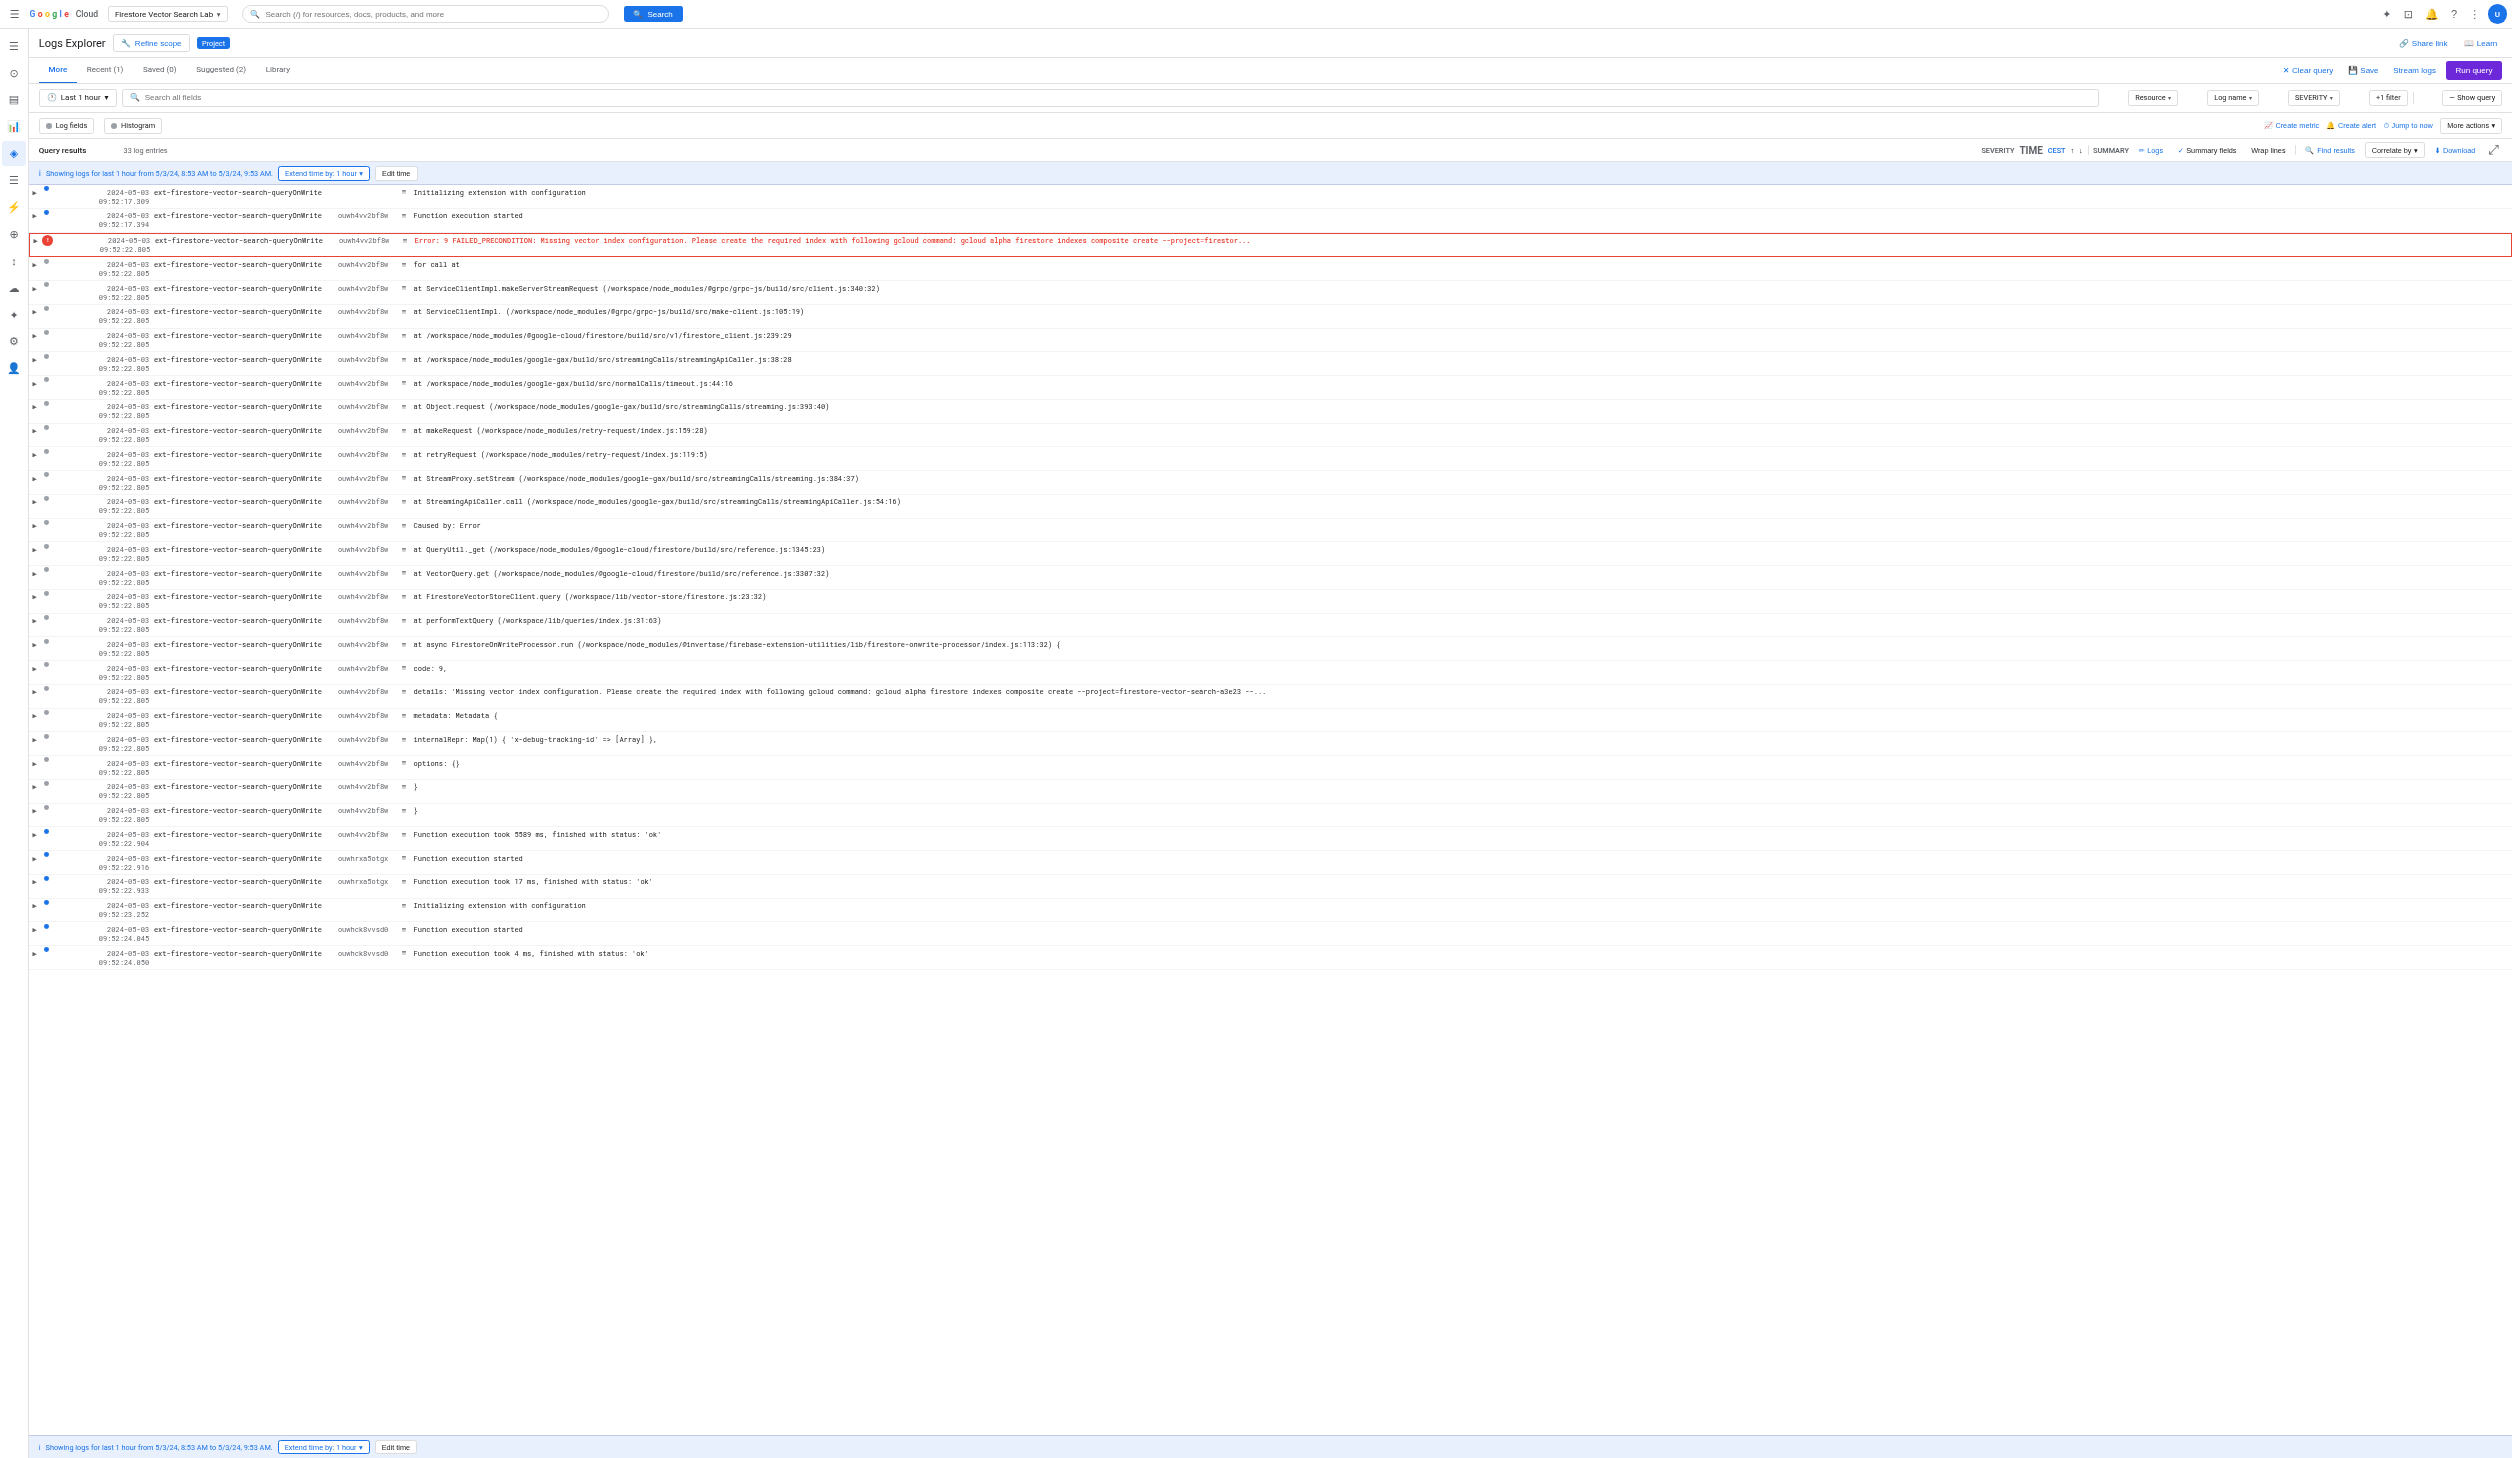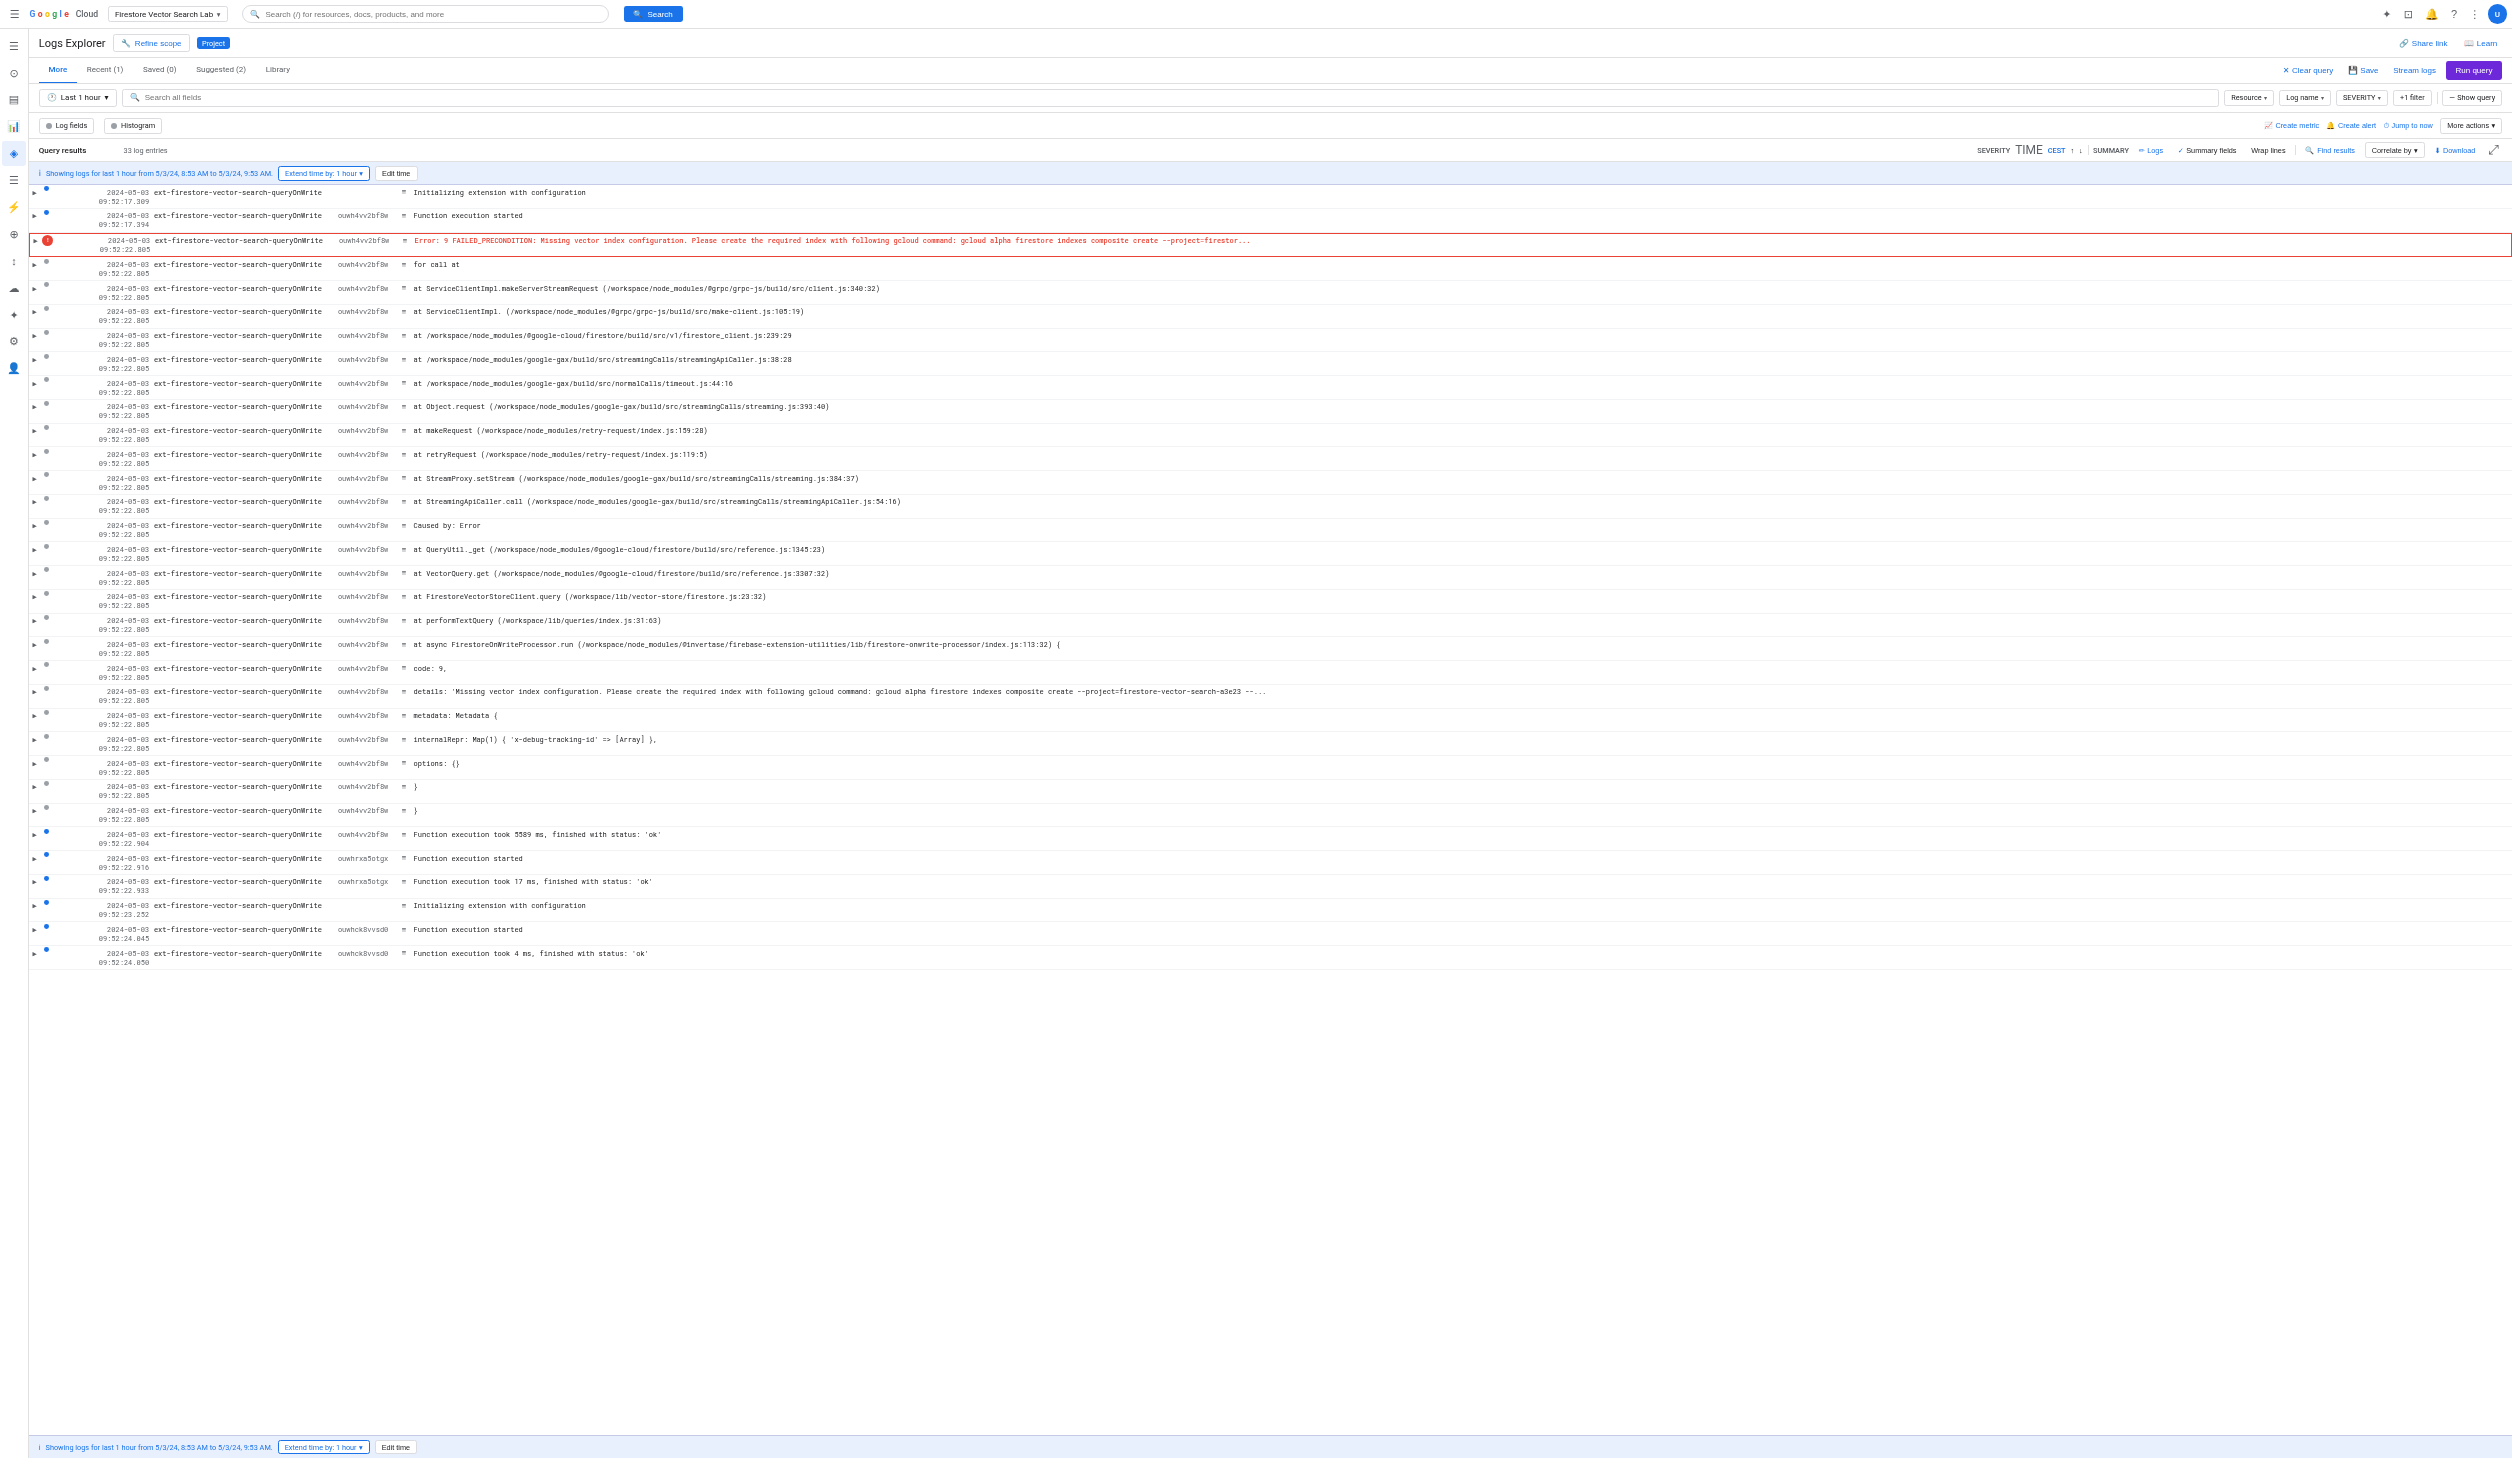--- a/index.html
+++ b/index.html
@@ -109,21 +109,21 @@
     }
     .search-all-fields {
       flex: 1; display: flex; align-items: center; gap: 4.9px;
       border: 0.6px solid #dadce0; border-radius: 2.4px; padding: 3.7px 7.3px;
     }
     .search-all-fields input { border: none; outline: none; font-size: 8px; flex: 1; color: #9aa0a6; }
     .filter-chips { display: flex; align-items: center; gap: 4.9px; }
     .filter-chip {
       display: flex; align-items: center; gap: 2.4px;
       border: 0.6px solid #dadce0; border-radius: 2.4px; padding: 2.4px 6.1px;
-      cursor: pointer; font-size: 7.3px; color: #202124; background: #fff;
+      cursor: pointer; font-size: 7.3px; color: #202124; background: #fff; margin-left: 24px;
     }
     .filter-chip .arrow { font-size: 6.1px; color: #5f6368; }
     
     
     .view-toggles {
       display: flex; align-items: center; padding: 4.9px 9.8px; gap: 9.8px;
       border-bottom: 0.6px solid #e0e0e0;
     }
     .toggle-btn {
       display: flex; align-items: center; gap: 3.7px;
@@ -367,21 +367,21 @@
             <span>▾</span>
           </button>
         </div>
       </div>
 
       <div style="display:flex; align-items:center; padding:2.4px 9.8px; border-bottom:0.6px solid #e0e0e0; gap:7.3px; flex-wrap:wrap;">
         <span style="font-size:8px;color:#202124;font-weight:500;">Query results</span>
         <span style="font-size:7.3px;color:#5f6368;margin-left:30px;">33 log entries</span>
         <div style="margin-left:auto; display:flex; align-items:center; gap:4.9px;">
           <span style="font-size:7.3px;color:#5f6368;font-weight:600;">SEVERITY</span>
-          <span style="font-size:12px;color:#5f6368;font-weight:400;">TIME</span>
+          <span style="font-size:10px;color:#5f6368;font-weight:700;">TIME</span>
           <span style="font-size:7.3px;color:#1a73e8;font-weight:500;">CEST</span>
           <span style="font-size:7.3px;cursor:pointer;">↑</span>
           <span style="font-size:7.3px;cursor:pointer;">↓</span>
           <div style="width:0.6px;height:9.8px;background:#e0e0e0;"></div>
           <span style="font-size:7.3px;color:#5f6368;font-weight:600;">SUMMARY</span>
           <button class="action-btn">
             <span>✏</span>
             <span>Logs</span>
           </button>
           <button class="action-btn" style="color:#202124;">

